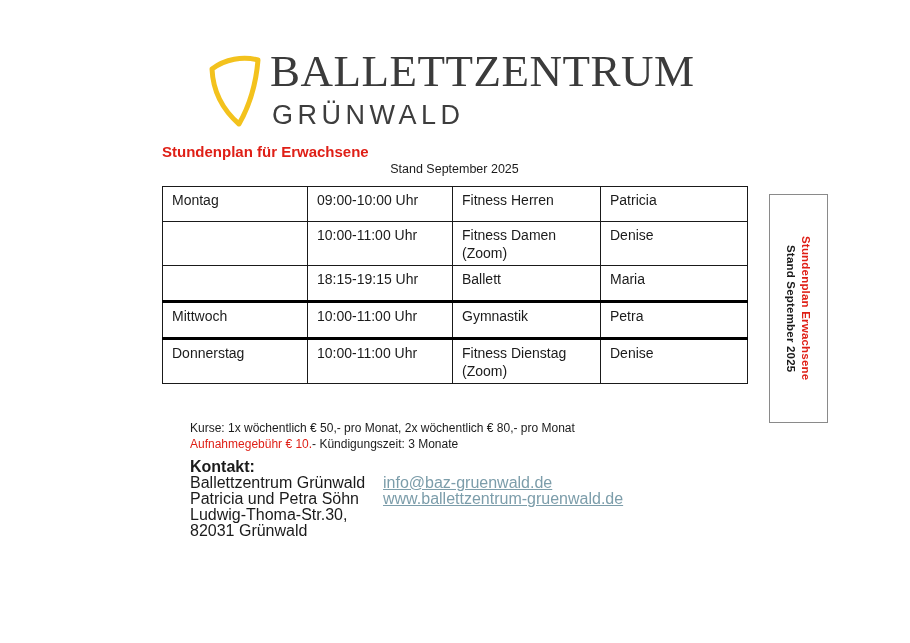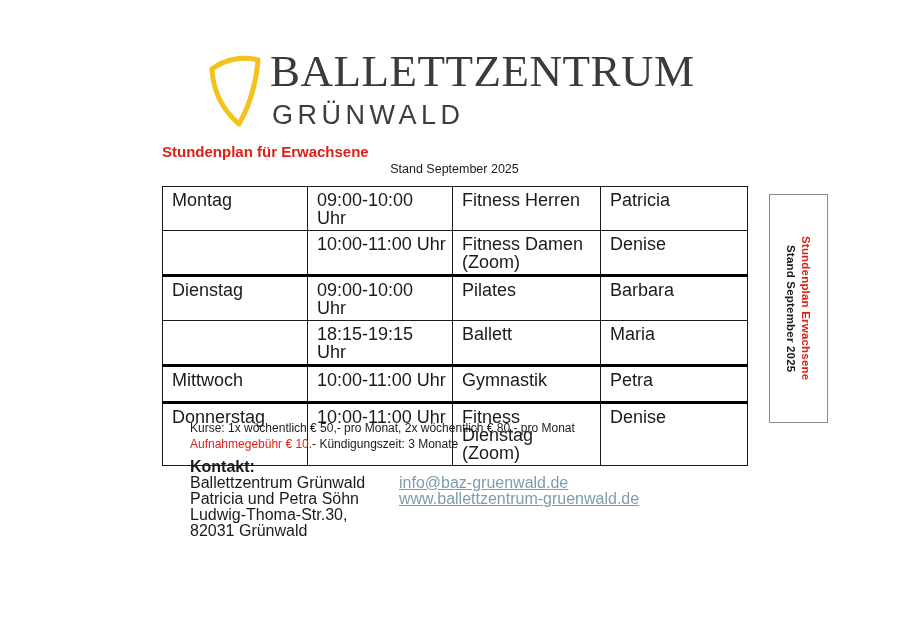--- a/index.html
+++ b/index.html
@@ -23,35 +23,35 @@
     position:absolute;left:162px;top:143px;width:585px;text-align:left;
     font-size:15px;font-weight:700;color:#df1f16;
   }
   .doc-subtitle{
     position:absolute;left:162px;top:162px;width:585px;text-align:center;
     font-size:12.5px;color:#1b1b1b;
   }
   
   table.schedule{
     position:absolute;left:162px;top:186px;width:585px;
-    border-collapse:collapse;table-layout:fixed;font-size:18px;
+    border-collapse:collapse;table-layout:fixed;font-size:14px;
   }
   table.schedule td{
     border:1px solid #1a1a1a;vertical-align:top;
     padding:4px 6px 3px 9px;height:27px;line-height:18px;
     overflow:hidden;
   }
   table.schedule tr.group-start td{border-top:3px solid #000;}
   
   .pricing{position:absolute;left:190px;top:421px;font-size:12px;line-height:15.5px;}
   .pricing .fee{color:#df1f16;font-weight:400;}
   
   .contact{position:absolute;left:190px;top:459px;font-size:16px;line-height:16px;}
   .contact .heading{font-weight:700;}
-  .contact-grid{display:grid;grid-template-columns:193px auto;column-gap:16px;}
+  .contact-grid{display:grid;grid-template-columns:193px auto;column-gap:0;}
   .contact a{color:#7c9daa;text-decoration:underline;cursor:pointer;}
   
   .side-tab{
     position:absolute;left:769px;top:194px;width:57px;height:227px;
     border:1px solid #8a8a8a;background:#fff;
     display:flex;flex-direction:row-reverse;align-items:center;justify-content:center;gap:3px;
     cursor:pointer;
   }
   .side-tab span{
     writing-mode:vertical-rl;text-orientation:mixed;
@@ -87,26 +87,20 @@
           <td>09:00-10:00 Uhr</td>
           <td>Fitness Herren</td>
           <td>Patricia</td>
         </tr>
         <tr>
           <td></td>
           <td>10:00-11:00 Uhr</td>
           <td>Fitness Damen (Zoom)</td>
           <td>Denise</td>
         </tr>
-        <tr class="group-start">
-          <td>Dienstag</td>
-          <td>09:00-10:00 Uhr</td>
-          <td>Pilates</td>
-          <td>Barbara</td>
-        </tr>
         <tr>
           <td></td>
           <td>18:15-19:15 Uhr</td>
           <td>Ballett</td>
           <td>Maria</td>
         </tr>
         <tr class="group-start">
           <td>Mittwoch</td>
           <td>10:00-11:00 Uhr</td>
           <td>Gymnastik</td>

